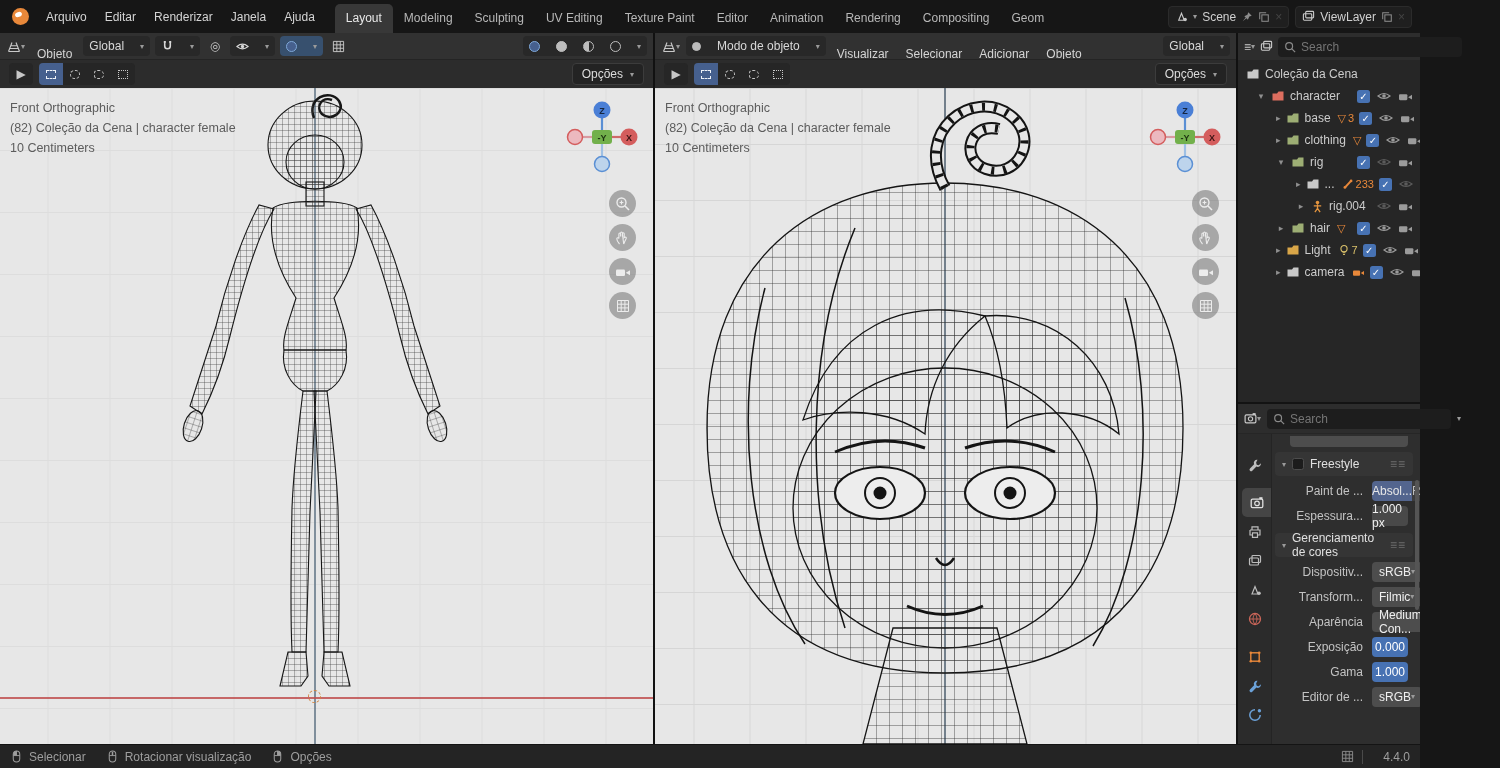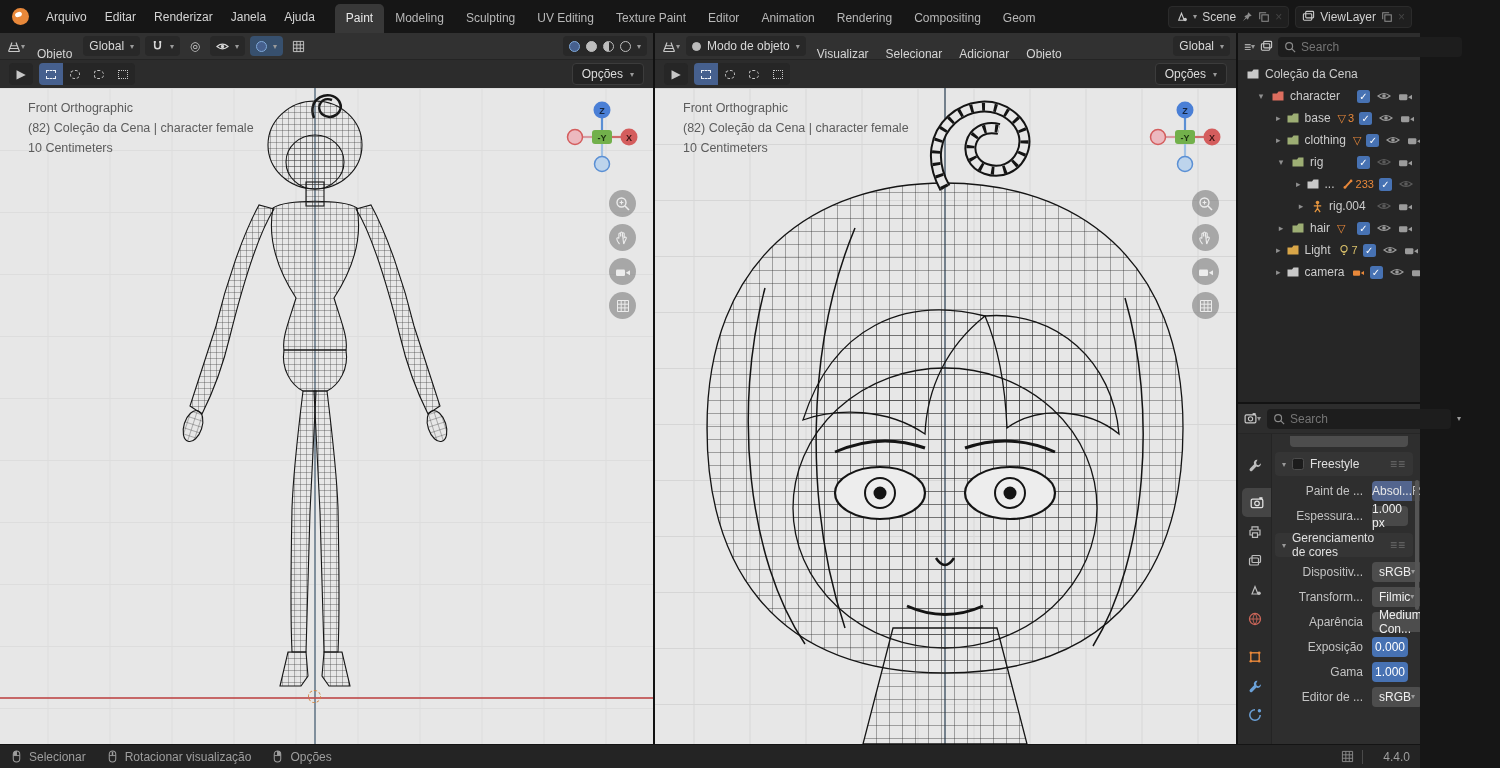--- a/index.html
+++ b/index.html
@@ -20,21 +20,21 @@
   .tb-field { height:22px; background:#1f1f1f; border:1px solid #2b2b2b; border-radius:4px; display:flex; align-items:center; gap:5px; padding:0 6px; color:#d0d0d0; }
   .tb-field .dim { color:#6f6f6f; }
   .car { font-size:8px; color:#9a9a9a; }
 
   
   #main { flex:1; display:flex; min-height:0; }
   .viewport { display:flex; flex-direction:column; min-width:0; }
   #vp-left { width:655px; border-right:2px solid #111; }
   #vp-right { width:583px; border-right:2px solid #111; }
   .vp-header { height:26px; background:#313131; display:flex; align-items:center; gap:5px; padding:0 6px; flex:0 0 auto; }
-  .pill { background:#282828; border-radius:4px; height:20px; display:flex; align-items:center; gap:6px; padding:0 6px; color:#d8d8d8; }
+  .pill { background:#282828; border-radius:4px; height:20px; display:flex; align-items:center; gap:16px; padding:0 6px; color:#d8d8d8; }
   .pill.blue { background:#37506e; }
   .hmenu { padding:3px 6px; border-radius:3px; color:#d4d4d4; white-space:nowrap;margin-top:15px; }
   .icon-btn { width:20px; height:20px; display:flex; align-items:center; justify-content:center; color:#c9c9c9; border-radius:3px; }
   .shade-circ { width:11px; height:11px; border-radius:50%; border:1.3px solid #bdbdbd; }
   .shade-circ.fill { background:#bdbdbd; }
   .shade-circ.half { background:linear-gradient(90deg,#bdbdbd 50%,transparent 50%); }
   .shade-circ.on { border-color:#7fa8d8; background:#46608e; }
 
   .vp-tools { height:29px; background:#2c2c2c; border-top:1px solid #242424; display:flex; align-items:center; justify-content:space-between; padding:0 9px; flex:0 0 auto; }
   .toolgroup { display:flex; align-items:center; gap:6px; }
@@ -48,21 +48,21 @@
   .opcoes { background:#232323; border:1px solid #3c3c3c; border-radius:4px; padding:3px 9px; display:flex; align-items:center; gap:7px; color:#dcdcdc; }
 
   .vp-canvas { position:relative; flex:1; overflow:hidden; background-color:#e7e7e7;
     background-image:linear-gradient(#dddddd 1px,transparent 1px),linear-gradient(90deg,#dddddd 1px,transparent 1px);
     background-size:62px 62px; background-position:center top; }
   #vp-right .vp-canvas { background-image:linear-gradient(#d6d6d6 1px,transparent 1px),linear-gradient(90deg,#d6d6d6 1px,transparent 1px); background-size:56px 56px; }
   .axis-v { position:absolute; top:0; bottom:0; width:2px; background:#5d7183; opacity:.75; }
   .axis-h { position:absolute; left:0; right:0; height:2px; background:#c05050; opacity:.85; }
   .origin { position:absolute; width:13px; height:13px; border:1.5px dashed #d2813c; border-radius:50%; }
   .wire { position:absolute; inset:0; }
-  .overlay-text { position:absolute; top:10px; left:28px; color:#5c5c5c; line-height:20px; font-size:12.5px; }
+  .overlay-text { position:absolute; top:10px; left:10px; color:#5c5c5c; line-height:20px; font-size:12.5px; }
   .gizmo-wrap { position:absolute; top:12px; right:14px; }
   .navstack { position:absolute; top:102px; right:17px; display:flex; flex-direction:column; gap:7px; }
   .navbtn { width:27px; height:27px; border-radius:50%; background:rgba(104,104,104,.5); display:flex; align-items:center; justify-content:center; color:#ececec; }
 
   
   #side { flex:1; display:flex; flex-direction:column; background:#262626; min-width:0; }
   #outliner { height:371px; display:flex; flex-direction:column; border-bottom:2px solid #131313; }
   .out-header { height:27px; background:#2d2d2d; display:flex; align-items:center; gap:5px; padding:0 6px; flex:0 0 auto; }
   .search { flex:1; height:20px; background:#1d1d1d; border-radius:4px; display:flex; align-items:center; gap:5px; padding:0 6px; color:#8a8a8a; }
   .search input { flex:1; background:transparent; border:none; outline:none; color:#cfcfcf; font-family:Liberation Sans, sans-serif; font-size:12px; min-width:0; }
@@ -225,21 +225,21 @@
   <div id="topbar">
     <div class="logo">
         <div class="logo-dot"></div>
       </div>
     <span class="menu-item">Arquivo</span>
     <span class="menu-item">Editar</span>
     <span class="menu-item">Renderizar</span>
     <span class="menu-item">Janela</span>
     <span class="menu-item">Ajuda</span>
     <div class="tabs">
-      <span class="tab active">Paint</span>
+      <span class="tab active">Layout</span>
       <span class="tab">Modeling</span>
       <span class="tab">Sculpting</span>
       <span class="tab">UV Editing</span>
       <span class="tab">Texture Paint</span>
       <span class="tab">Editor</span>
       <span class="tab">Animation</span>
       <span class="tab">Rendering</span>
       <span class="tab">Compositing</span>
       <span class="tab">Geom</span>
     </div>

